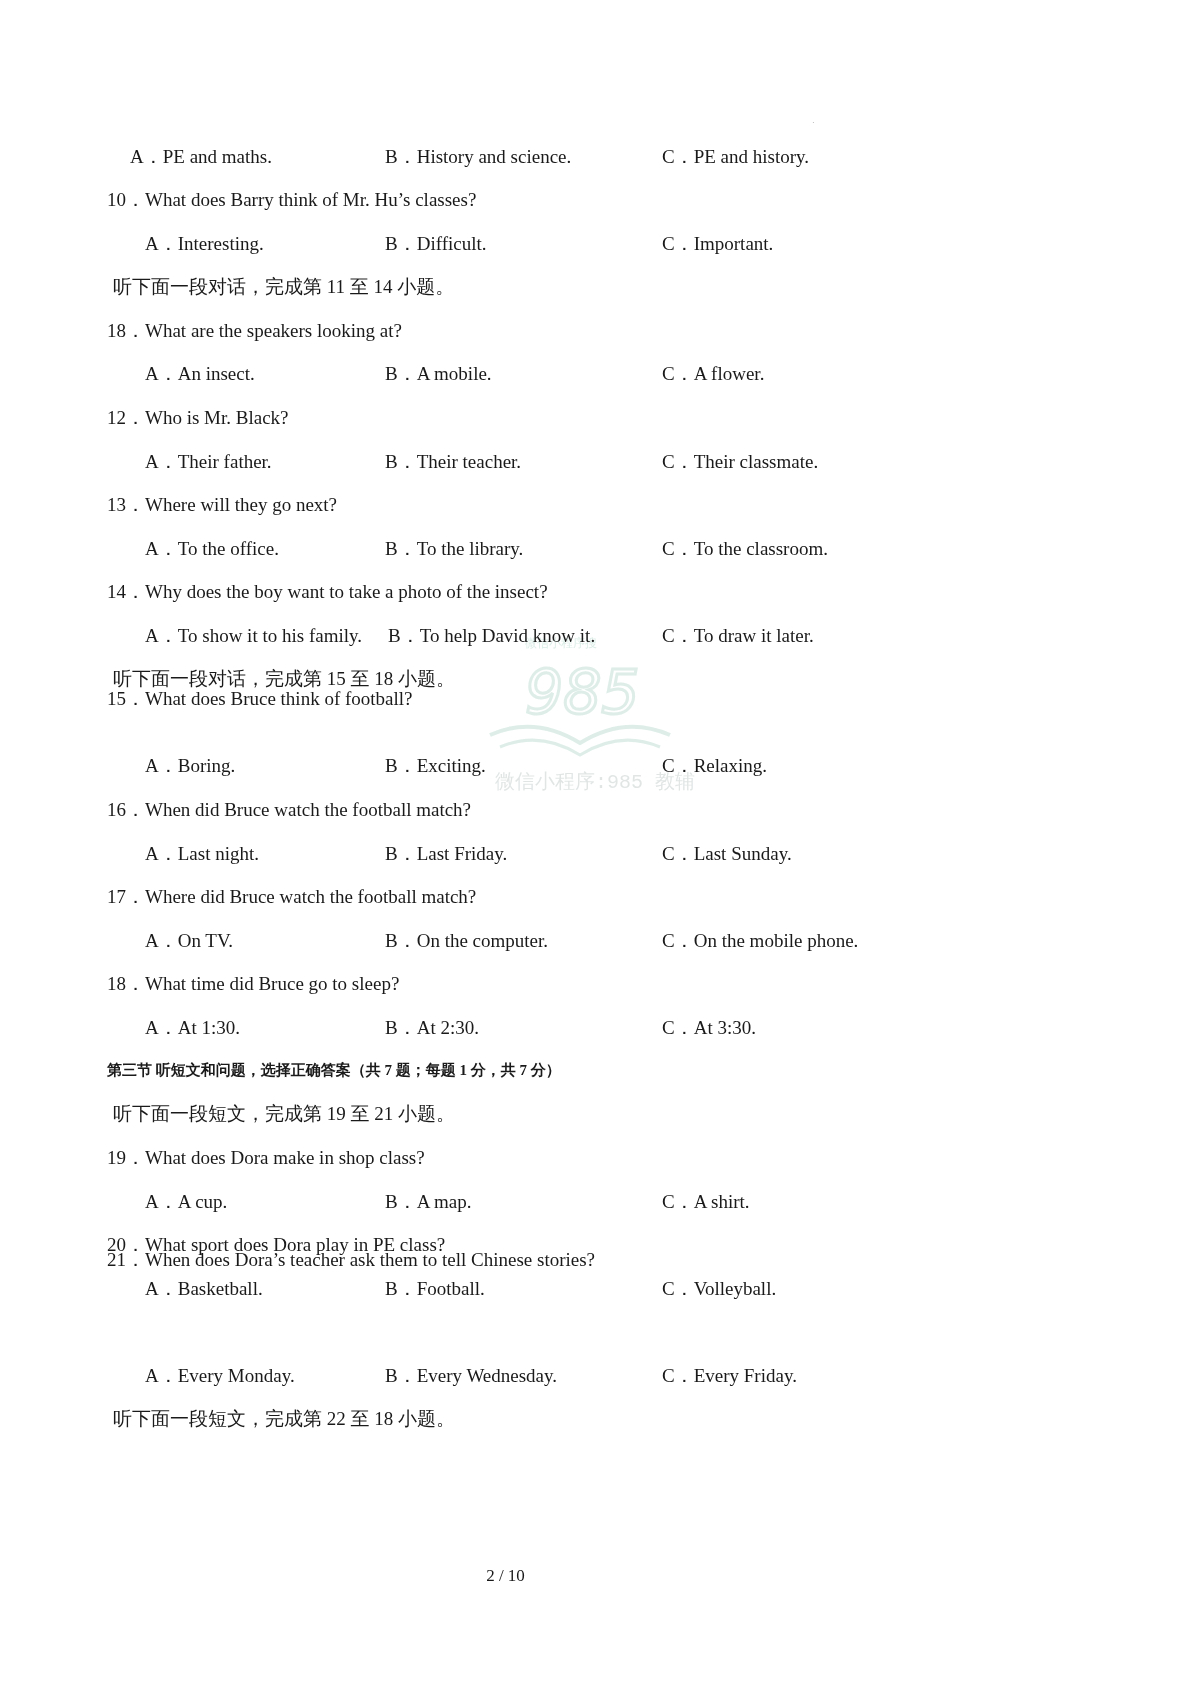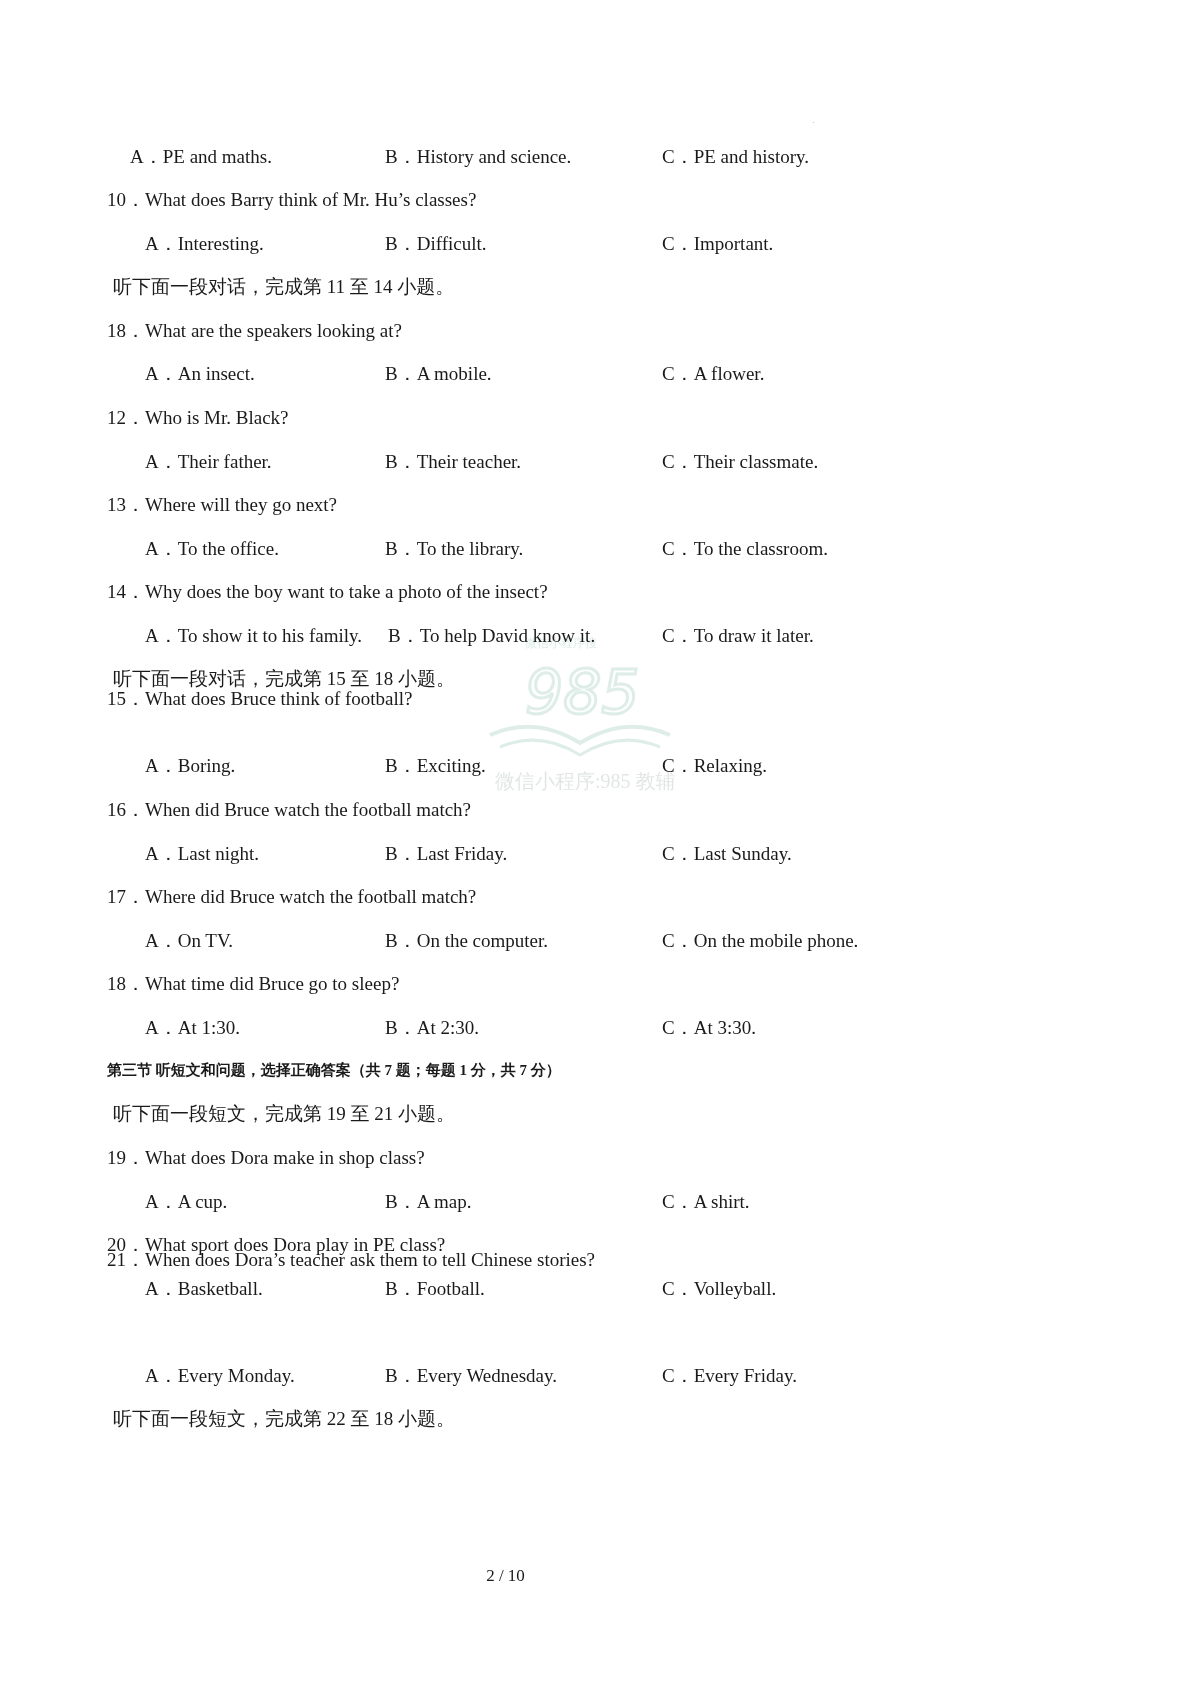--- a/index.html
+++ b/index.html
@@ -9,21 +9,21 @@
   .q { left: 107px; }
   .opt { position: absolute; font-size: 19px; line-height: 24px; white-space: nowrap; }
   .optA { left: 145px; }
   .optB { left: 385px; }
   .optC { left: 662px; }
   .instr { left: 113px; }
   .section { left: 107px; font-weight: bold; font-size: 15px; }
   .pager { position: absolute; left: 0; width: 1011px; text-align: center; top: 1566px; font-size: 17px; }
   .wm { position: absolute; left: 470px; top: 630px; width: 260px; height: 160px; color: #cfe6df; opacity: 0.75; }
   .wm .t1 { position: absolute; left: 55px; top: 5px; font-size: 12px; font-family: Liberation Sans, sans-serif; }
-  .wm .t2 { position: absolute; left: 25px; top: 138px; font-size: 20px; font-family: Liberation Serif, serif; color: #d8dedd; white-space: nowrap; }
+  .wm .t2 { position: absolute; left: 25px; top: 138px; font-size: 20px; font-family: Liberation Mono, monospace; color: #d8dedd; white-space: nowrap; }
   .wm svg { position: absolute; left: 10px; top: 25px; }
   .dot { position: absolute; left: 812px; top: 118px; font-size: 8px; color: #999; }
 </style>
 </head>
 <body>
 
 <div>
   <span class="dot">·</span>
 
   <div class="wm">

